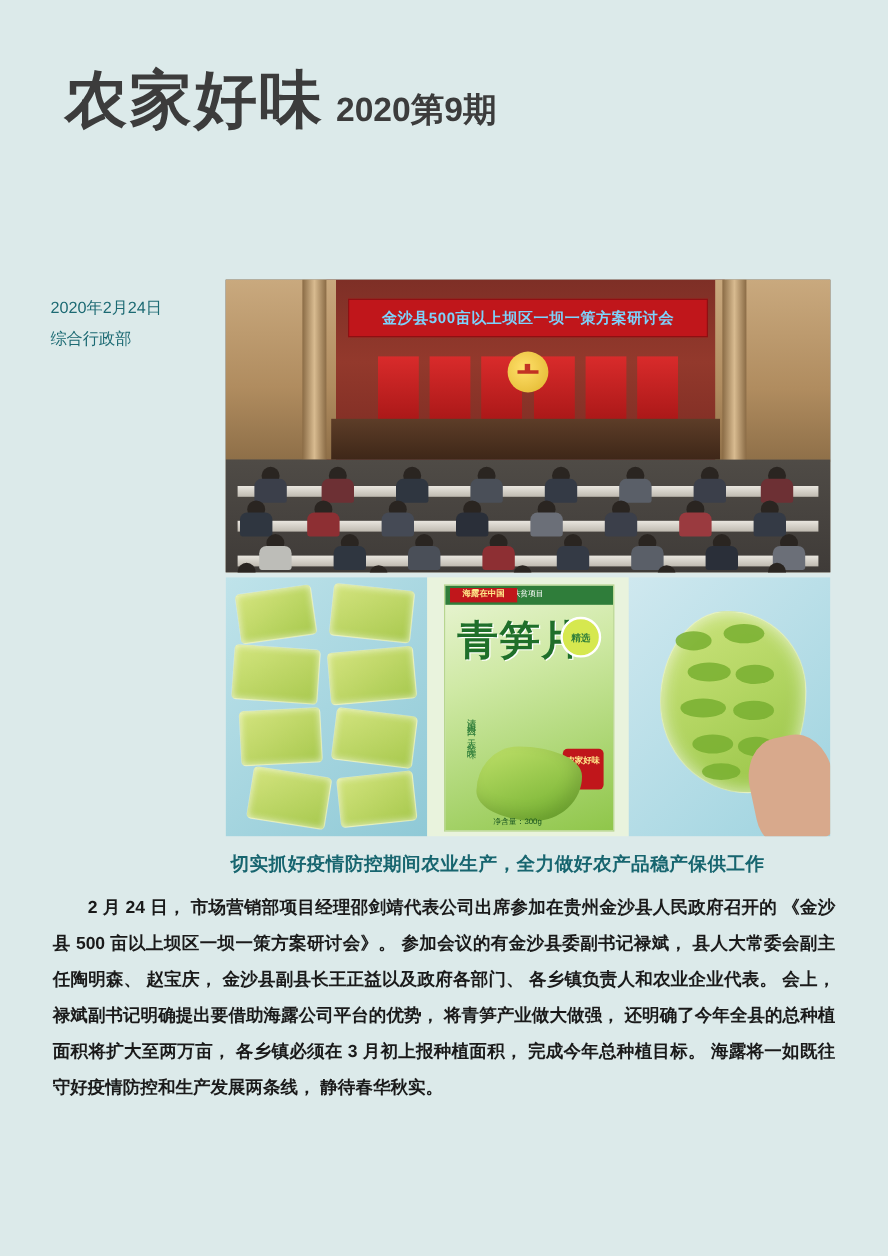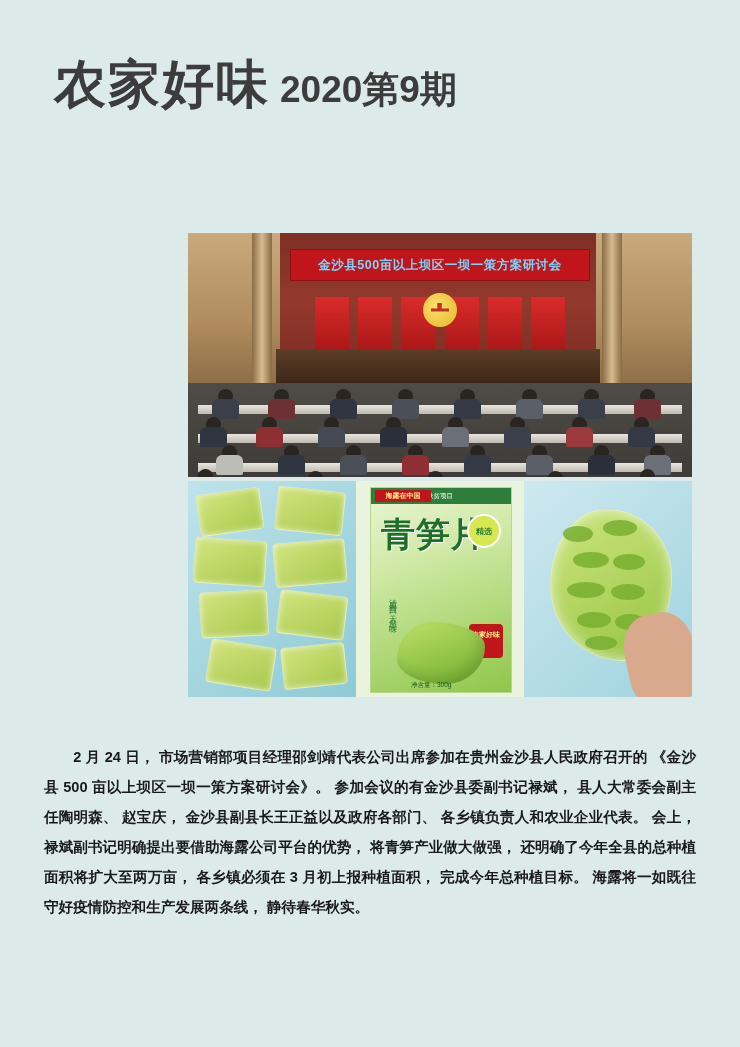--- a/index.html
+++ b/index.html
@@ -31,21 +31,21 @@
     align-items: baseline;
   }
   .masthead-title {
     font-size: 52px;
     font-weight: bold;
     color: #3c3c3c;
     letter-spacing: 2px;
     line-height: 1;
   }
   .masthead-issue {
-    font-size: 37px;
+    font-size: 28px;
     font-weight: bold;
     color: #3c3c3c;
     margin-left: 10px;
     letter-spacing: 0px;
   }
 
   
   .meta {
     position: absolute;
     left: 42px;
@@ -262,20 +262,24 @@
 </head>
 <body>
 
 <div class="page">
 
   <div class="masthead">
     <div class="masthead-title">农家好味</div>
     <div class="masthead-issue">2020第9期</div>
   </div>
 
+  <div class="meta">
+    <div>2020年2月24日</div>
+    <div>综合行政部</div>
+  </div>
 
   <div class="photo1">
     <div class="p1-stage"></div>
     <div class="p1-wall-left"></div>
     <div class="p1-wall-right"></div>
     <div class="p1-col-l"></div>
     <div class="p1-col-r"></div>
 
     <div class="p1-banner">
       <span>金沙县500亩以上坝区一坝一策方案研讨会</span>
@@ -404,18 +408,19 @@
         <div class="slice" style="left:16px;top:72px;width:38px;height:16px"></div>
         <div class="slice" style="left:60px;top:74px;width:34px;height:16px"></div>
         <div class="slice" style="left:26px;top:102px;width:34px;height:16px"></div>
         <div class="slice" style="left:64px;top:104px;width:30px;height:16px"></div>
         <div class="slice" style="left:34px;top:126px;width:32px;height:14px"></div>
       </div>
       <div class="hand"></div>
     </div>
   </div>
 
+  <div class="headline">切实抓好疫情防控期间农业生产，全力做好农产品稳产保供工作</div>
 
   <div class="body-copy">
     <p>2 月 24 日， 市场营销部项目经理邵剑靖代表公司出席参加在贵州金沙县人民政府召开的 《金沙县 500 亩以上坝区一坝一策方案研讨会》。 参加会议的有金沙县委副书记禄斌， 县人大常委会副主任陶明森、 赵宝庆， 金沙县副县长王正益以及政府各部门、 各乡镇负责人和农业企业代表。 会上， 禄斌副书记明确提出要借助海露公司平台的优势， 将青笋产业做大做强， 还明确了今年全县的总种植面积将扩大至两万亩， 各乡镇必须在 3 月初上报种植面积， 完成今年总种植目标。 海露将一如既往守好疫情防控和生产发展两条线， 静待春华秋实。</p>
   </div>
 
 </div>
 
 </body></html>

